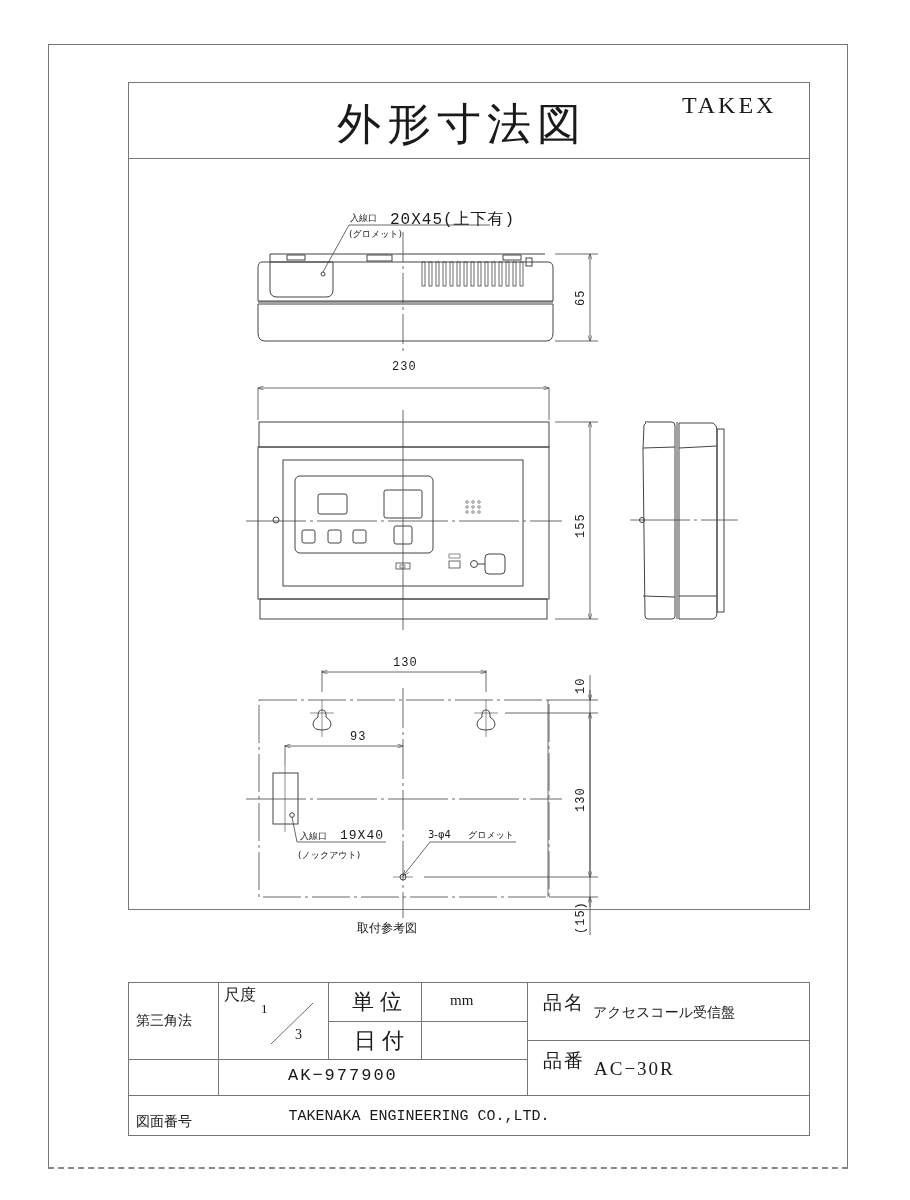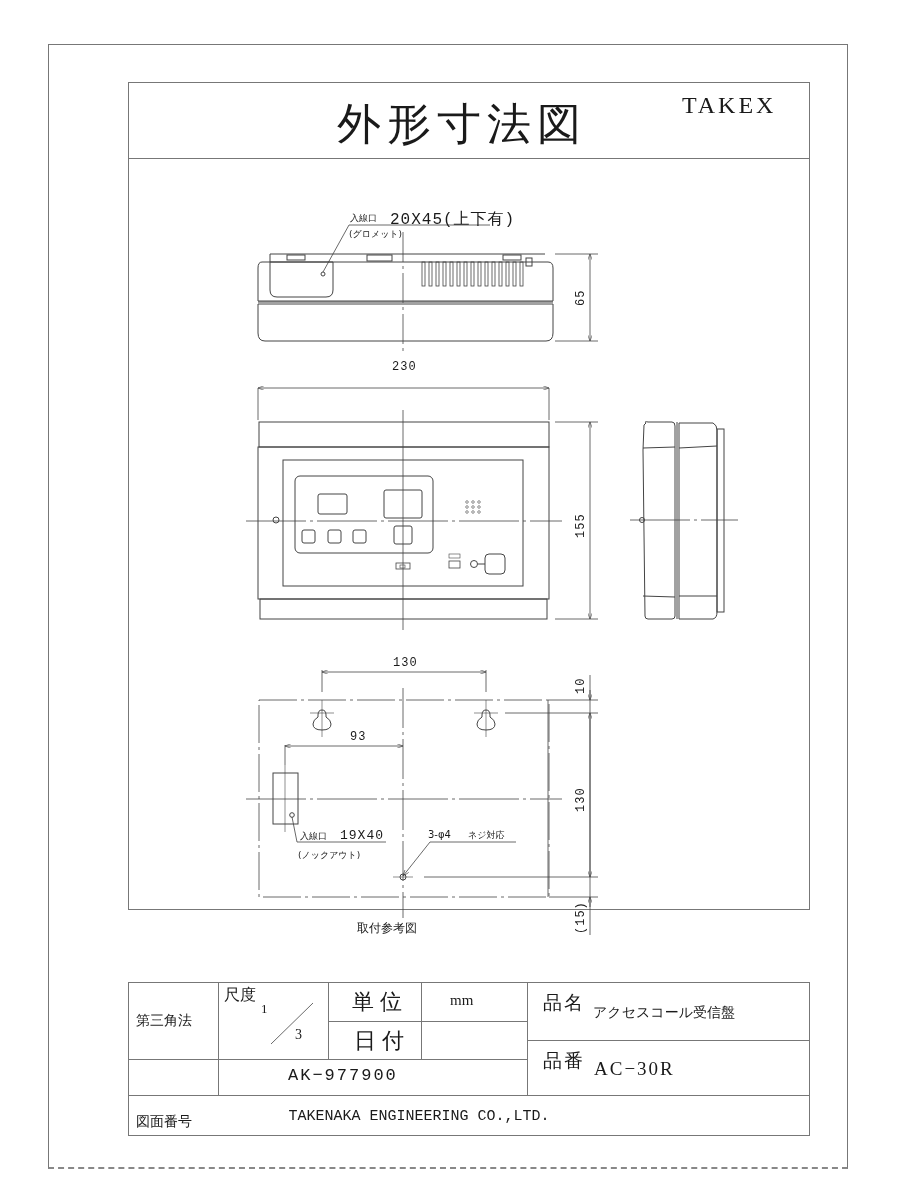--- a/index.html
+++ b/index.html
@@ -212,21 +212,21 @@
 
 <div class="lbl dim" style="left:393px;top:656px;">130</div>
 <div class="lbl dim" style="left:328px;top:730px;margin-left:22px;">93</div>
 <div class="lbl dim rot" style="left:574px;top:694px;">10</div>
 <div class="lbl dim rot" style="left:574px;top:812px;">130</div>
 <div class="lbl dim rot" style="left:574px;top:934px;">(15)</div>
 <div class="lbl note-jp" style="left:300px;top:830px;">入線口</div>
 <div class="lbl note-val" style="left:340px;top:828px;">19X40</div>
 <div class="lbl note-jp" style="left:298px;top:849px;">(ノックアウト)</div>
 <div class="lbl note-jp" style="left:428px;top:829px;font-size:10px;">3-φ4</div>
-<div class="lbl note-jp" style="left:468px;top:829px;">ネジ対応</div>
+<div class="lbl note-jp" style="left:468px;top:829px;">グロメット</div>
 <div class="lbl" style="left:357px;top:920px;font-size:12px;font-family:Liberation Mono, monospace;">取付参考図</div>
 
 <div class="tb">
 
   <div class="cell" style="left:0;top:0;width:682px;height:154px;border:1px solid #777;border-top:1px solid #777;"></div>
 
   <div class="cell" style="left:0;top:77px;width:399px;height:0;border-top:1px solid #777;"></div>
   <div class="cell" style="left:0;top:113px;width:682px;height:0;border-top:1px solid #777;"></div>
   <div class="cell" style="left:200px;top:39px;width:199px;height:0;border-top:1px solid #777;"></div>
   <div class="cell" style="left:399px;top:58px;width:283px;height:0;border-top:1px solid #777;"></div>

